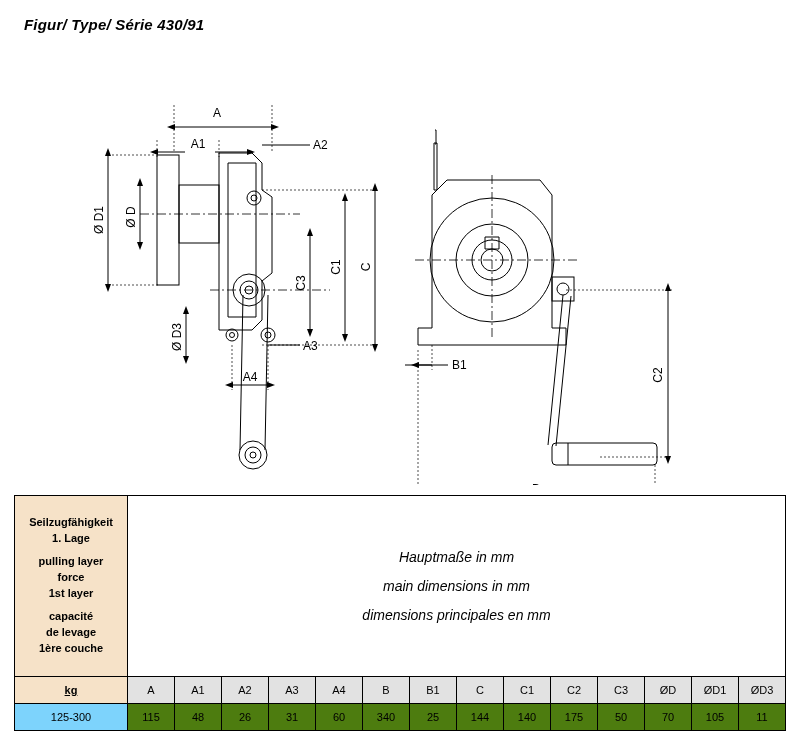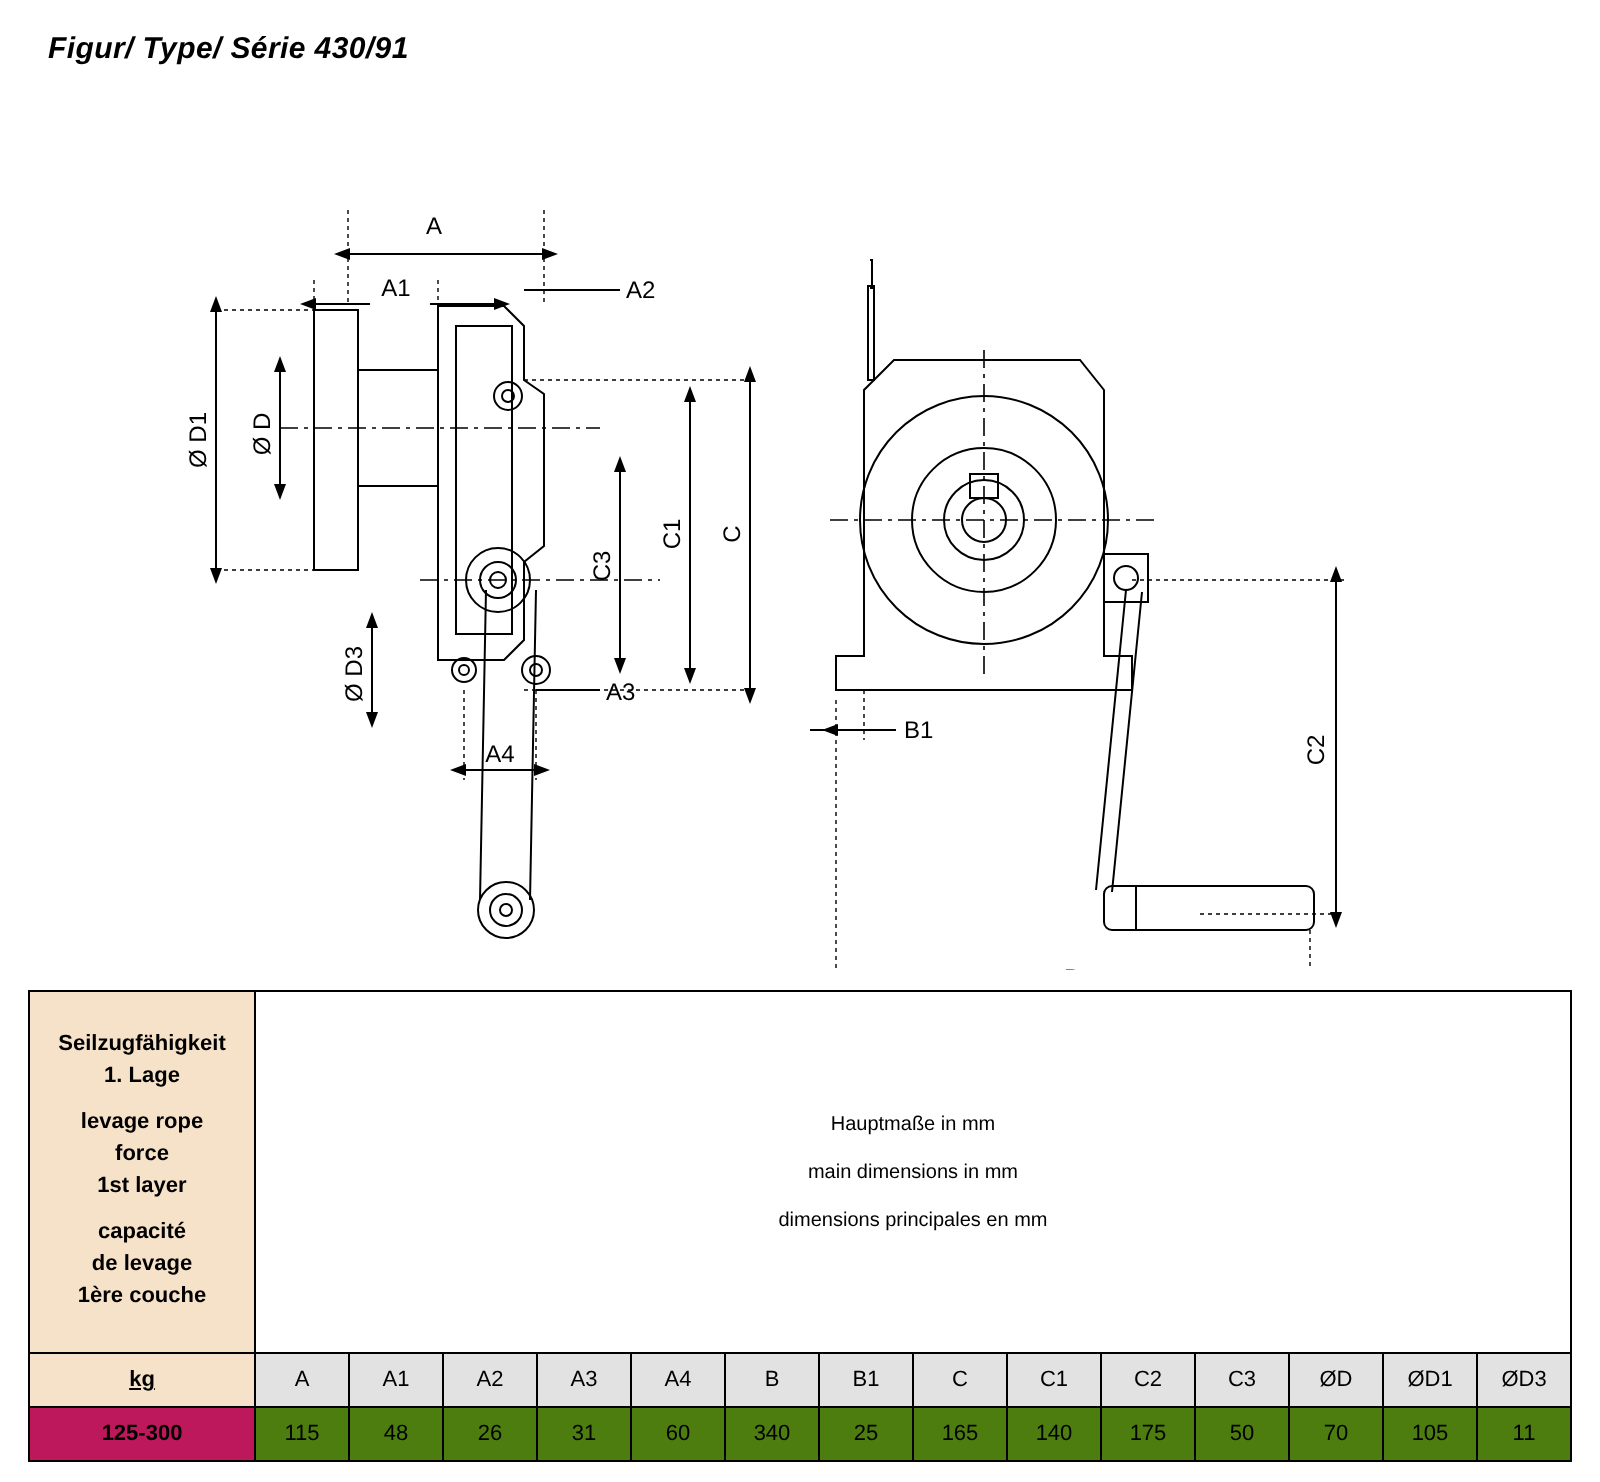--- a/index.html
+++ b/index.html
@@ -64,32 +64,33 @@
     display: block;
     margin: 7px 0;
   }
   .cap-kg {
     background: #f6e2c8;
     font-weight: bold;
     height: 22px;
     text-decoration: underline;
   }
   .cap-val {
-    background: #be185d;
-    font-weight: bold;
+    background: #7dd3fc;
+    font-weight: normal;
     height: 22px;
   }
   .main-dims {
     height: 176px;
     vertical-align: middle;
     background: #ffffff;
   }
   .main-dims div {
     margin: 13px 0;
-    font-size: 10px;
+    font-size: 14px;
+    font-style: italic;
   }
   .hdr-cell {
     background: #e2e2e2;
     height: 22px;
     font-size: 11px;
   }
   .val-cell {
     background: #4d7c0f;
     height: 22px;
     font-size: 11px;
@@ -229,21 +230,21 @@
 
 <table class="dim-table">
   <tbody>
     <tr>
       <td class="cap-head" rowspan="1">
         <span class="grp">
           <span>Seilzugfähigkeit</span><br>
           <span>1. Lage</span>
         </span>
         <span class="grp">
-          <span>levage rope</span><br>
+          <span>pulling layer</span><br>
           <span>force</span><br>
           <span>1st layer</span>
         </span>
         <span class="grp">
           <span>capacité</span><br>
           <span>de levage</span><br>
           <span>1ère couche</span>
         </span>
       </td>
       <td class="main-dims" colspan="14">
@@ -271,21 +272,21 @@
     </tr>
     <tr>
       <td class="cap-val">125-300</td>
       <td class="val-cell">115</td>
       <td class="val-cell">48</td>
       <td class="val-cell">26</td>
       <td class="val-cell">31</td>
       <td class="val-cell">60</td>
       <td class="val-cell">340</td>
       <td class="val-cell">25</td>
-      <td class="val-cell">165</td>
+      <td class="val-cell">144</td>
       <td class="val-cell">140</td>
       <td class="val-cell">175</td>
       <td class="val-cell">50</td>
       <td class="val-cell">70</td>
       <td class="val-cell">105</td>
       <td class="val-cell">11</td>
     </tr>
   </tbody>
 </table>
 

